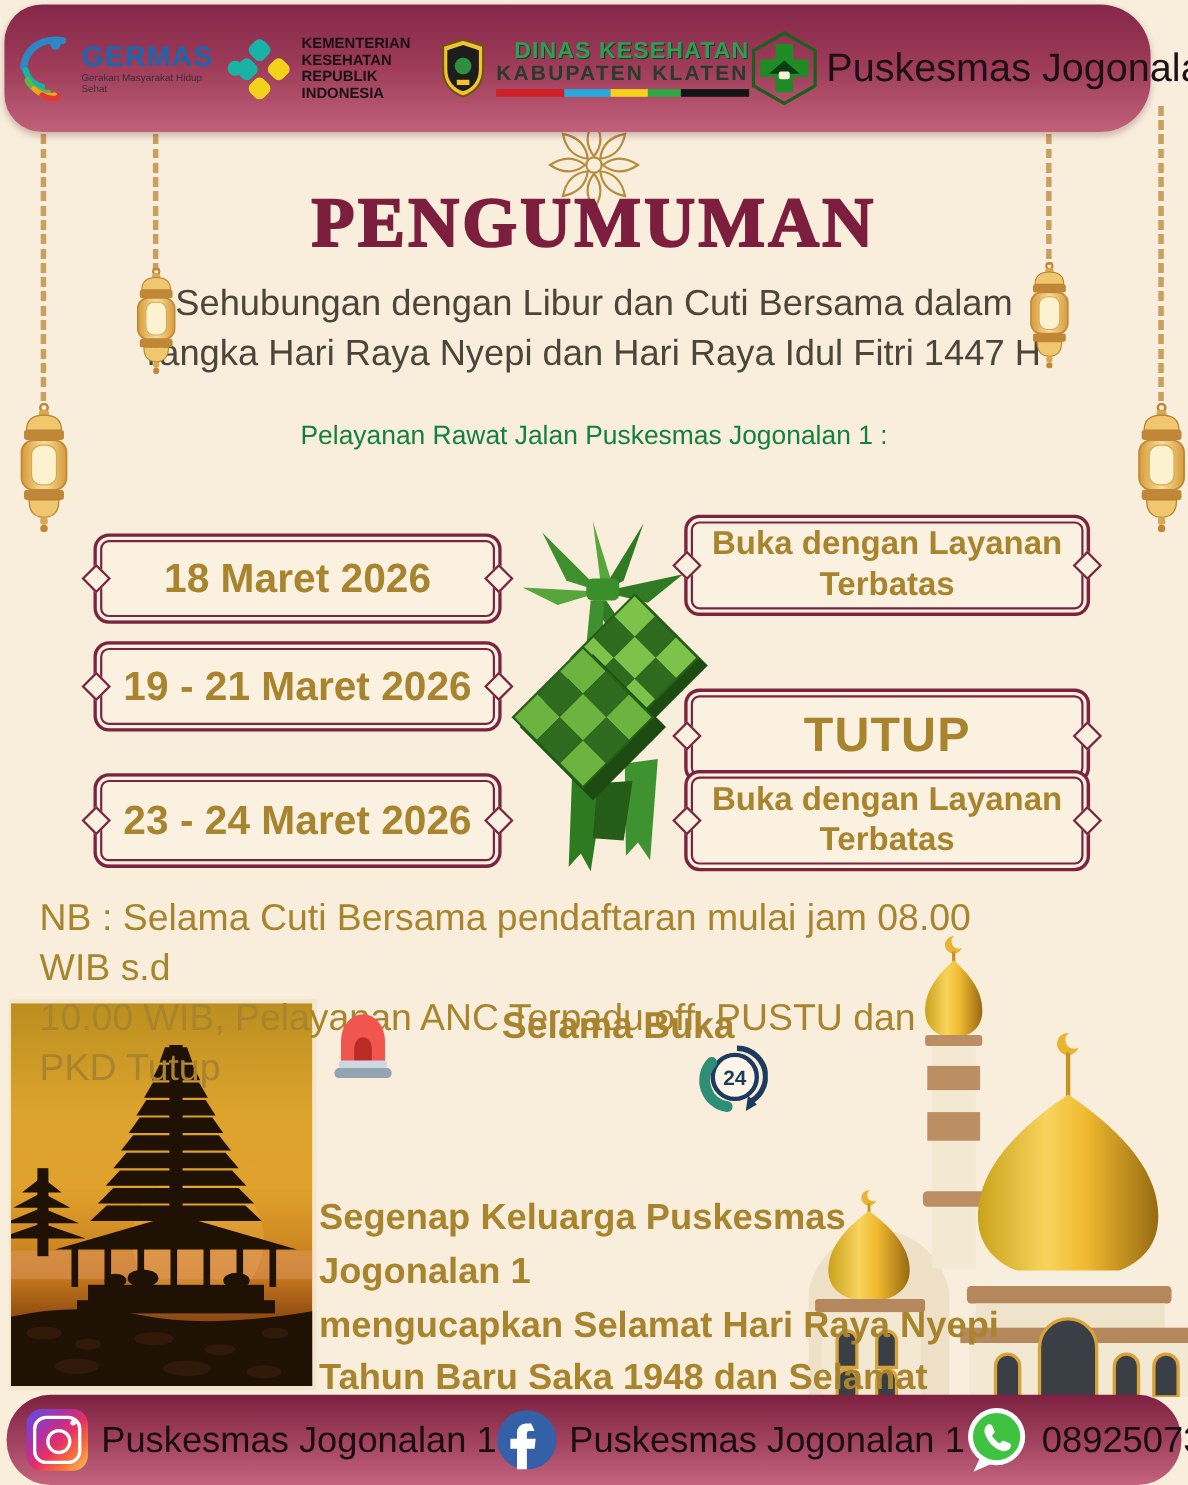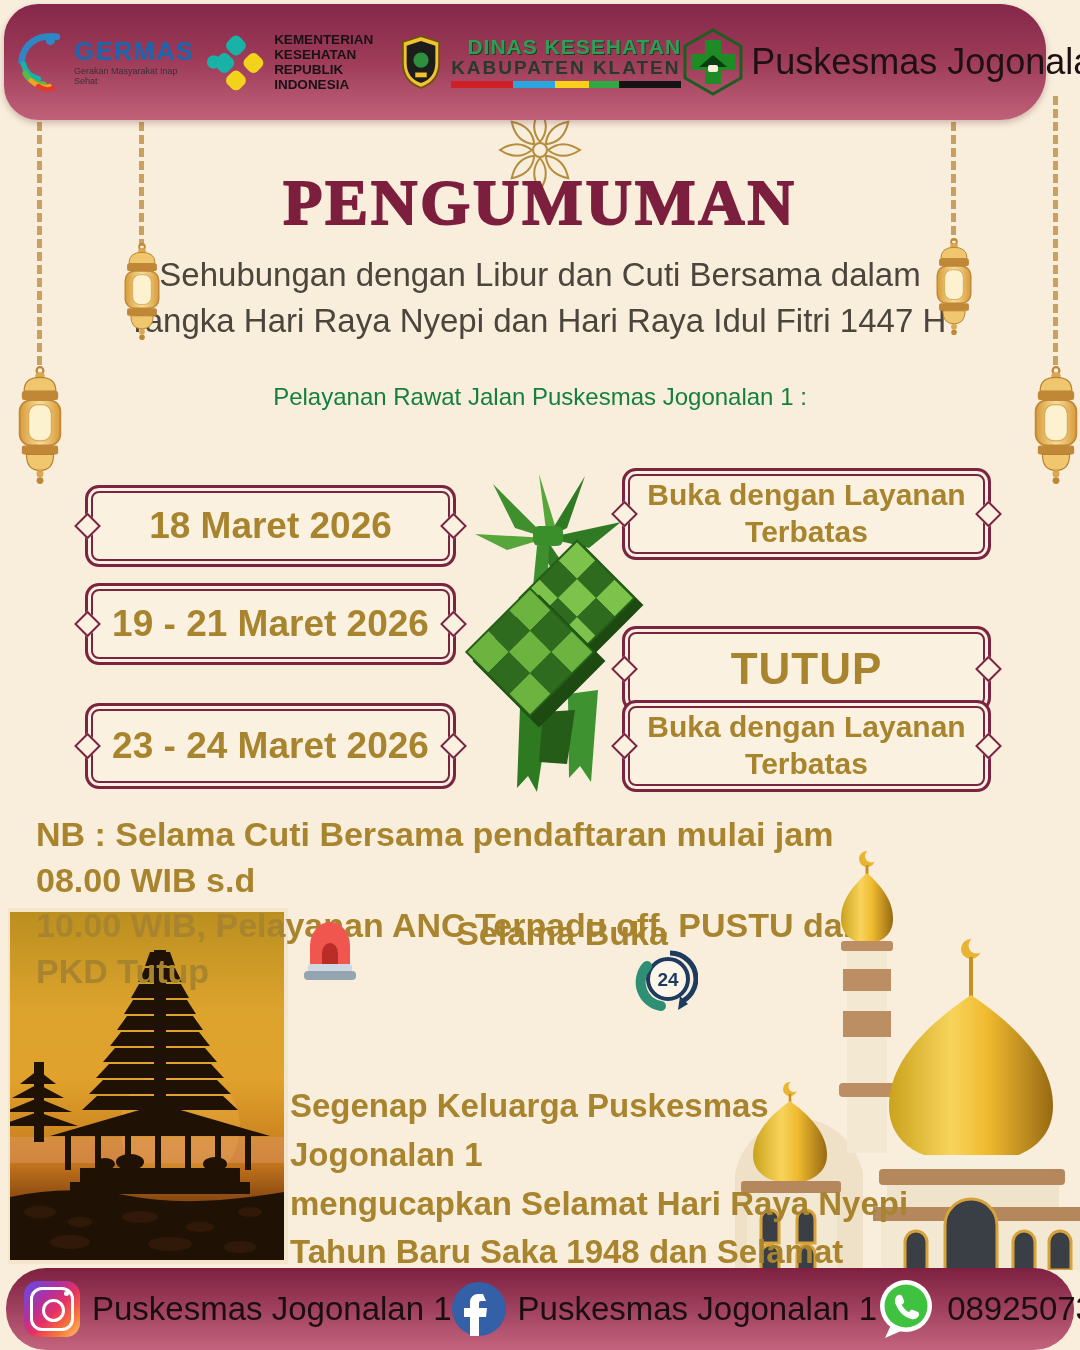--- a/index.html
+++ b/index.html
@@ -49,21 +49,21 @@
     background:#faf1e0;border:2.5px solid #7b2441;transform:translateY(-50%) rotate(45deg);}
   .box::before{left:-10px;}
   .box::after{right:-10px;}
   .date-box{left:85px;width:365px;font-size:37px;}
   .status-box{left:622px;width:363px;font-size:30px;line-height:1.22;}
   .tutup{font-size:44px;letter-spacing:1px;margin-top:44px;}
 
   .ketupat{position:absolute;left:435px;top:462px;z-index:1;}
 
   
-  .nb{position:absolute;left:36px;top:812px;width:860px;font-size:34px;font-weight:bold;
+  .nb{position:absolute;left:36px;top:812px;width:860px;font-size:34px;font-weight:normal;
     color:#a8842e;line-height:1.34;z-index:3;}
 
   
   .siren{position:absolute;left:298px;top:908px;z-index:4;}
   .inpatient{position:absolute;left:352px;top:912px;width:420px;text-align:center;
     font-size:34px;font-weight:bold;color:#a8842e;line-height:1.25;z-index:4;}
   .phone24{position:absolute;left:634px;top:944px;z-index:4;}
 
   
   .temple{position:absolute;left:8px;top:908px;width:274px;height:348px;
@@ -128,21 +128,21 @@
       <svg width="56" height="62" viewBox="0 0 60 64">
         <circle cx="39" cy="9" r="5" fill="#2f86c4"></circle>
         <path d="M46,5 C24,2 10,14 8,31" stroke="#2f86c4" stroke-width="7" fill="none" stroke-linecap="round"></path>
         <path d="M10,34 C12,42 18,48 26,50" stroke="#19b2a6" stroke-width="6" fill="none" stroke-linecap="round"></path>
         <path d="M12,44 C16,52 24,56 32,56" stroke="#59b947" stroke-width="6" fill="none" stroke-linecap="round"></path>
         <path d="M18,52 C24,58 32,60 38,58" stroke="#f6a21d" stroke-width="5" fill="none" stroke-linecap="round"></path>
         <path d="M26,58 C32,62 38,62 42,60" stroke="#e03a2f" stroke-width="5" fill="none" stroke-linecap="round"></path>
       </svg>
       <div class="germas-text">
         <div class="g-title">GERMAS</div>
-        <div class="g-sub">Gerakan Masyarakat Inap Sehat</div>
+        <div class="g-sub">Gerakan Masyarakat Hidup Sehat</div>
       </div>
     </div>
 
     <div class="kemenkes">
       <svg width="62" height="62" viewBox="0 0 64 64">
         <circle cx="10" cy="32" r="7" fill="#19b2a6"></circle>
         <rect x="24" y="6" width="18" height="18" rx="6" transform="rotate(45 33 15)" fill="#19b2a6"></rect>
         <rect x="42" y="24" width="18" height="18" rx="6" transform="rotate(45 51 33)" fill="#f3d21b"></rect>
         <rect x="24" y="42" width="18" height="18" rx="6" transform="rotate(45 33 51)" fill="#f3d21b"></rect>
         <rect x="12" y="24" width="18" height="18" rx="6" transform="rotate(45 21 33)" fill="#19b2a6"></rect>

